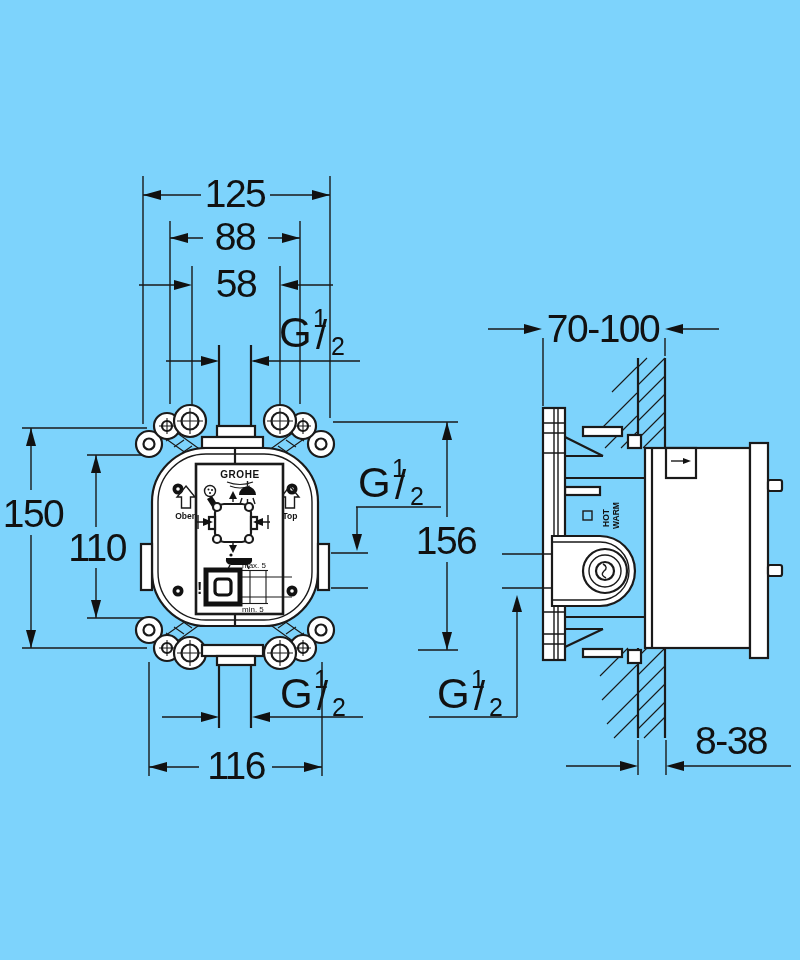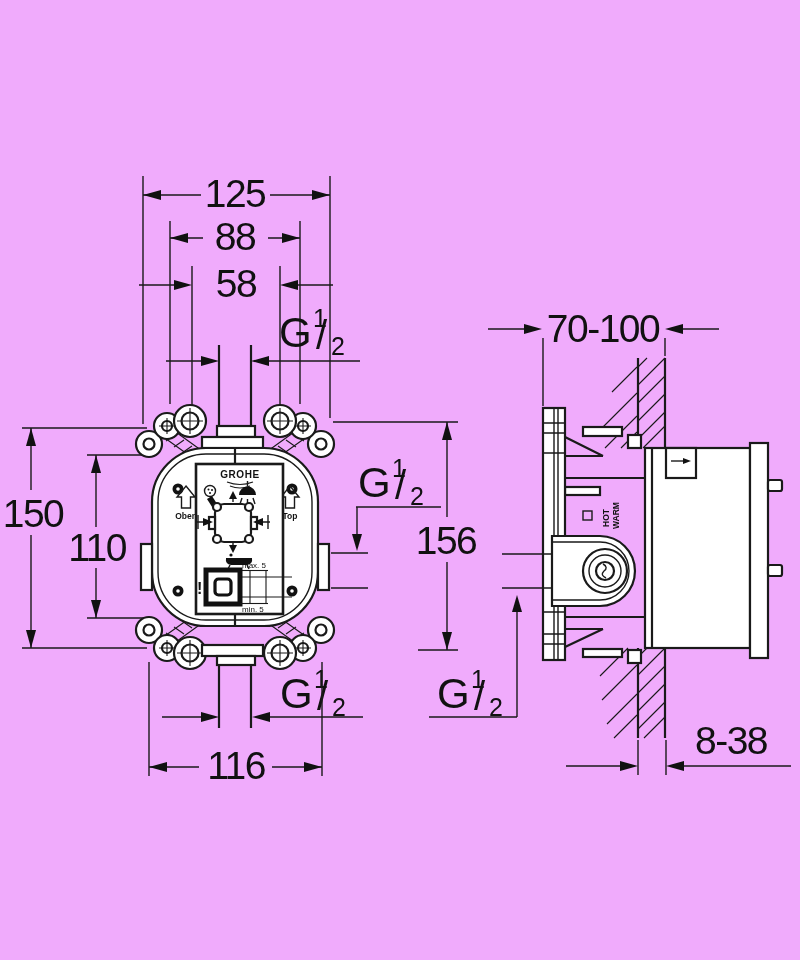--- a/index.html
+++ b/index.html
@@ -1,16 +1,16 @@
 <!DOCTYPE html>
 <html><head>
 <meta charset="utf-8">
 <style>
   html,body{margin:0;padding:0;background:#fff;}
-  .stage{width:800px;height:960px;background:#f0abfc;position:relative;overflow:hidden;}
+  .stage{width:800px;height:960px;background:#7dd3fc;position:relative;overflow:hidden;}
   svg text{font-family:"Liberation Sans","DejaVu Sans",sans-serif;fill:#111;}
   .ln{stroke:#1a1a1a;stroke-width:2.2;fill:none;stroke-linecap:butt;}
   .lnw{stroke:#1a1a1a;stroke-width:2.2;fill:#fff;}
   .thin{stroke:#1a1a1a;stroke-width:1.4;fill:none;}
   .hair{stroke:#1a1a1a;stroke-width:1.1;fill:none;}
   .ar{fill:#111;stroke:none;}
   .dark{fill:#111;stroke:none;}
   .dim-num{font-size:39px;letter-spacing:-1.5px;}
   .mid{text-anchor:middle;}
   .g-base{font-size:42px;}

